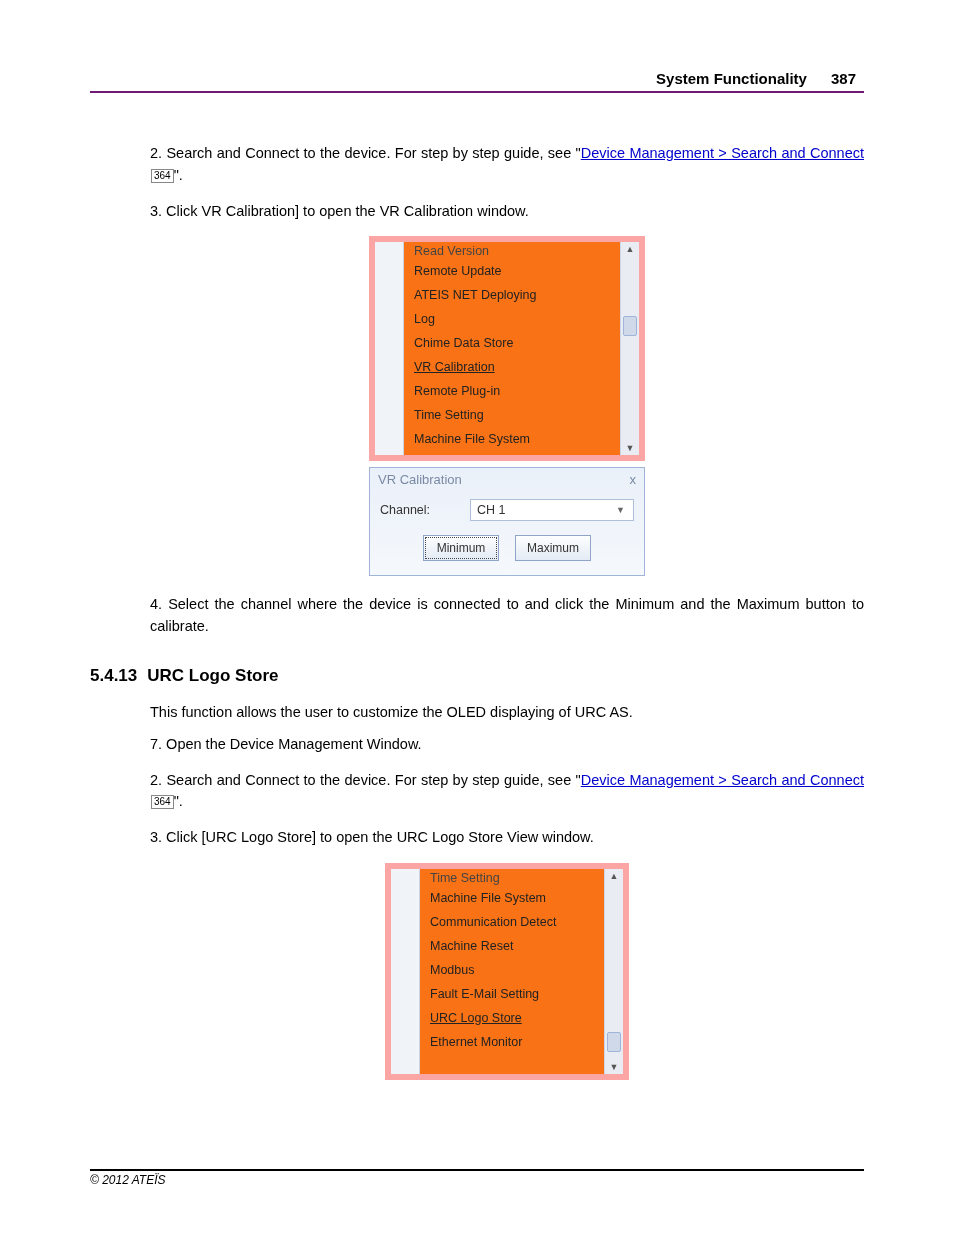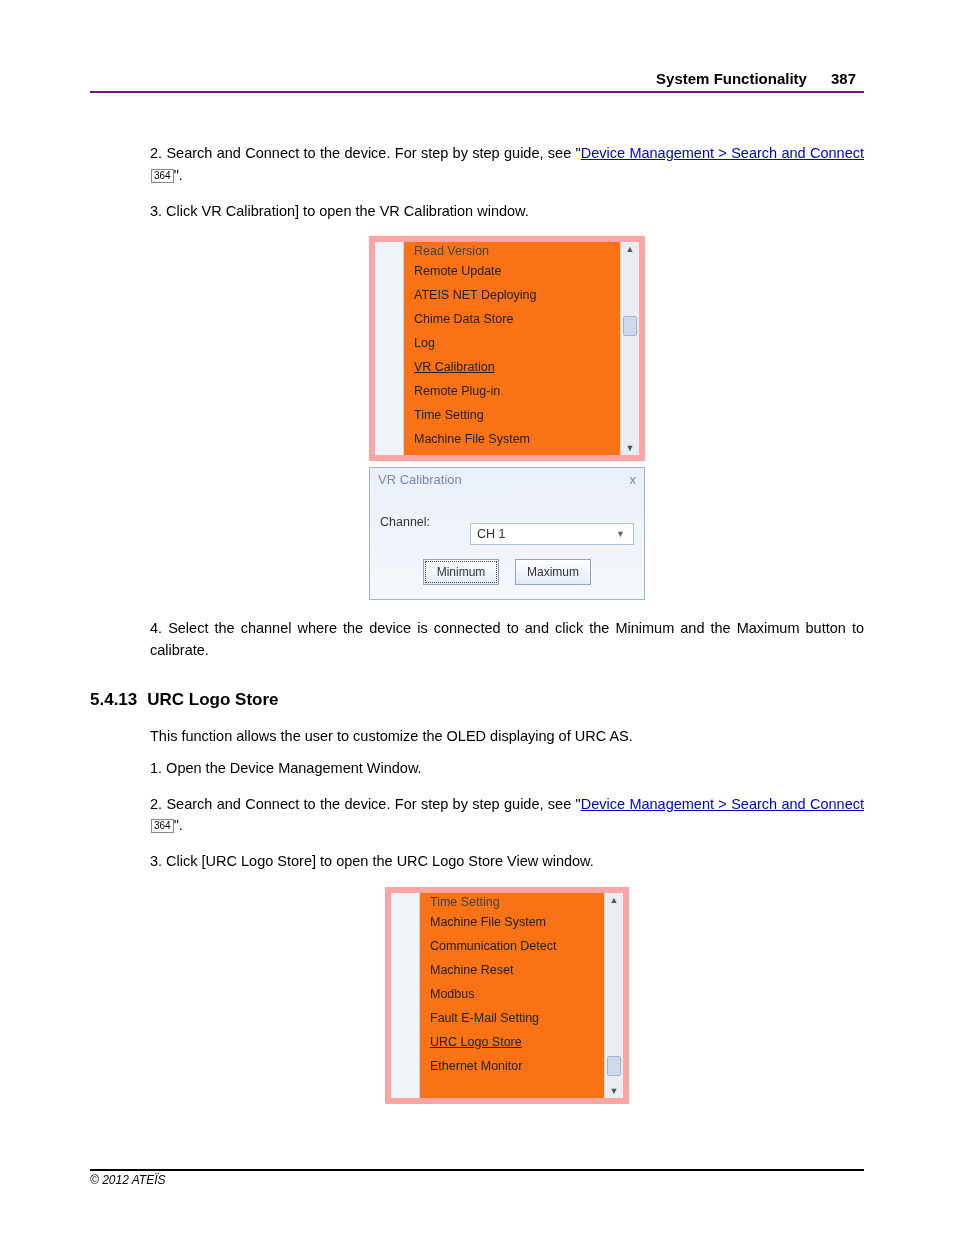--- a/index.html
+++ b/index.html
@@ -161,21 +161,20 @@
   .combo {
     flex: 1;
     height: 20px;
     border: 1px solid #aebfd9;
     background: #fff;
     display: flex;
     align-items: center;
     justify-content: space-between;
     padding: 0 8px 0 6px;
     color: #333;
-    margin-top: 24px;
   }
   .combo .caret {
     font-size: 9px;
     color: #666;
   }
   .dialog-buttons {
     display: flex;
     justify-content: center;
     gap: 16px;
   }
@@ -225,22 +224,22 @@
     <div class="step">3. Click VR Calibration] to open the VR Calibration window.</div>
 
     <div class="ui-figure">
       <div class="menu-box">
         <div class="menu-body">
           <div class="menu-gutter"></div>
           <div class="menu-items">
             <div class="menu-item cut">Read Version</div>
             <div class="menu-item">Remote Update</div>
             <div class="menu-item">ATEIS NET Deploying</div>
+            <div class="menu-item">Log</div>
             <div class="menu-item">Chime Data Store</div>
-            <div class="menu-item">Log</div>
             <div class="menu-item sel">VR Calibration</div>
             <div class="menu-item">Remote Plug-in</div>
             <div class="menu-item">Time Setting</div>
             <div class="menu-item">Machine File System</div>
           </div>
           <div class="menu-scroll">
             <span class="arrow">▲</span>
             <div class="track">
                 <div class="thumb thumb-mid"></div>
               </div>
@@ -269,21 +268,21 @@
     </div>
 
     <div class="step">4. Select the channel where the device is connected to and click the Minimum and the Maximum button to calibrate.</div>
 
     <div class="section-heading">
       <span class="secnum">5.4.13</span><span>URC Logo Store</span>
     </div>
 
     <div class="intro-para">This function allows the user to customize the OLED displaying of URC AS.</div>
 
-    <div class="step">1. Open the Device Management Window.</div>
+    <div class="step">7. Open the Device Management Window.</div>
 
     <div class="step">
       <span>2. Search and Connect to the device. For step by step guide, see "</span><a href="#" class="link">Device Management &gt; Search and Connect</a><span class="pageref">364</span><span>".</span>
     </div>
 
     <div class="step">3. Click [URC Logo Store] to open the URC Logo Store View window.</div>
 
     <div class="ui-figure">
       <div class="menu-box" style="width:232px;">
         <div class="menu-body">

